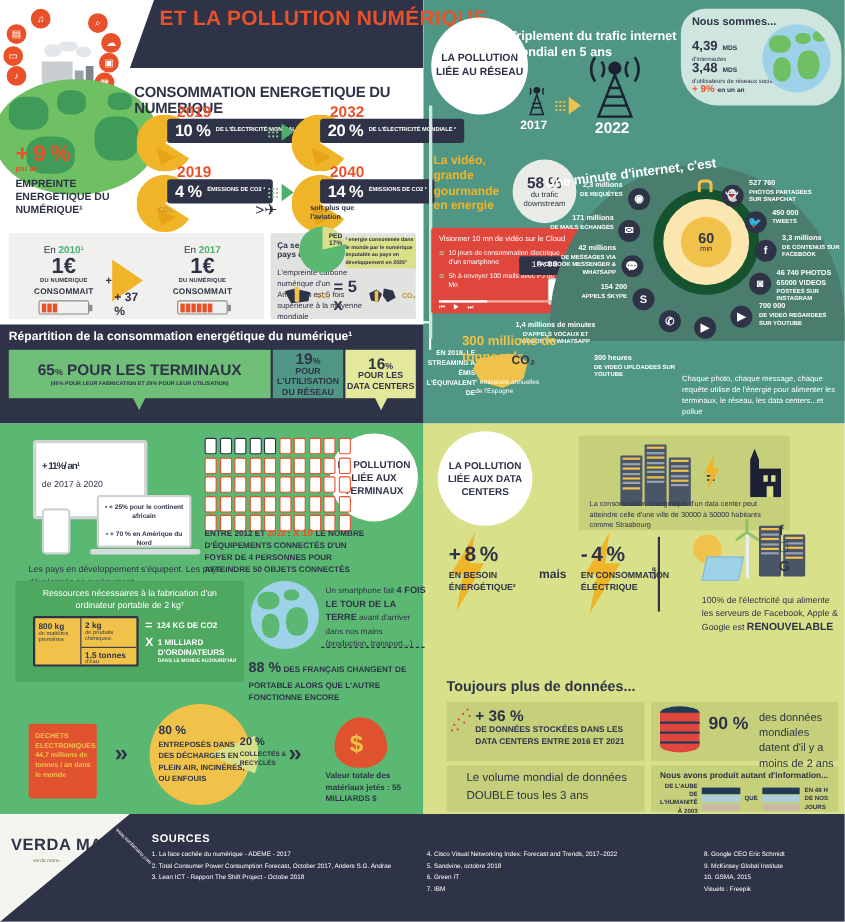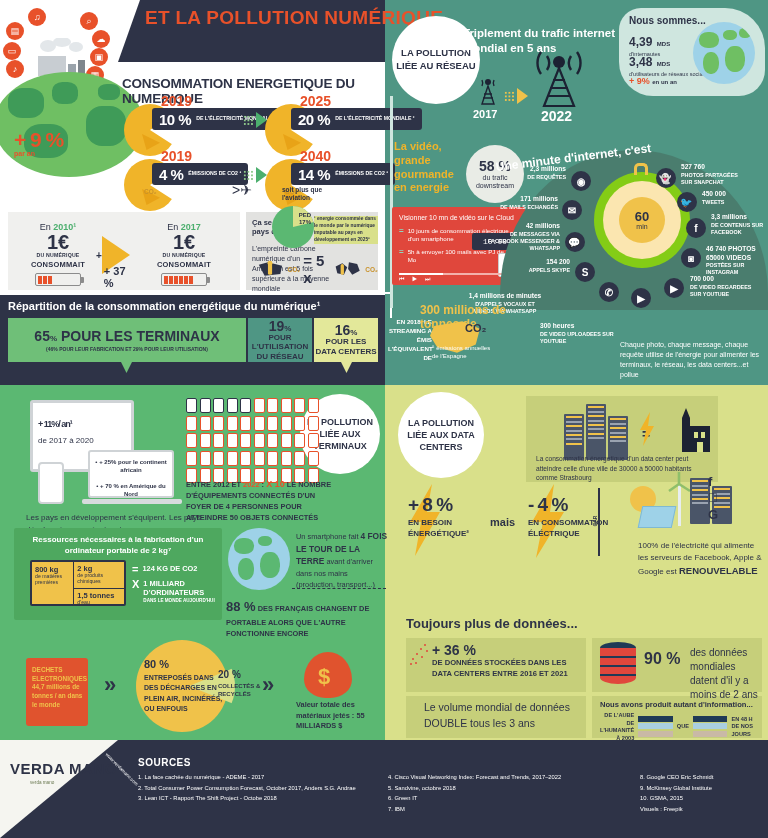--- a/index.html
+++ b/index.html
@@ -177,21 +177,21 @@
   .lcdbox span { font-size:8px; color:#f5f5f5; font-family:"Liberation Mono", monospace;}
   .phoneico { position:absolute; right:12px; top:46px; width:15px; height:24px; background:#fff;
      border-radius:2px; border:1px solid #ccc; }
 
   
   .minute-arc { position:absolute; left:500px; top:150px; width:268px; height:160px;
      background:#4a7d6e; border-radius:140px 140px 0 0 / 150px 150px 0 0;}
   .min-title { position:absolute; left:495px; top:146px; width:230px; font-size:12px;
      font-weight:bold; color:#fff; transform:rotate(-7deg); }
   .clock { position:absolute; left:594px; top:172px; width:96px; height:96px; border-radius:50%;
-     background:#84cc16; display:flex; align-items:center; justify-content:center;}
+     background:#14532d; display:flex; align-items:center; justify-content:center;}
   .clock .ring { width:78px; height:78px; border-radius:50%; background:#fbe6b0;
      display:flex;align-items:center;justify-content:center;}
   .clock .inner { width:46px; height:46px; border-radius:50%; background:#f0c24a;
      display:flex;flex-direction:column;align-items:center;justify-content:center;}
   .clock .inner b { font-size:13px; color:#2e3347; line-height:1;}
   .clock .inner i { font-size:7px; color:#2e3347; font-style:normal;}
   .clock .crown { position:absolute; left:40px; top:-9px; width:14px; height:12px;
      border:3px solid #f0c24a; border-radius:5px 5px 0 0; border-bottom:none;}
   .sico { position:absolute; width:20px; height:20px; border-radius:50%; background:#2e3347;
      color:#fff; display:flex; align-items:center; justify-content:center; font-size:10px; font-weight:bold;}
@@ -228,21 +228,21 @@
   .devgrid { position:absolute; left:186px; top:398px; width:140px; display:flex; flex-wrap:wrap; gap:2.5px;}
   .devgrid i { width:11px; height:15px; border:1.6px solid #e8512a; border-radius:2px; background:#fff; display:block;}
   .devgrid i.dk { border-color:#2e3347; }
   .devcap { position:absolute; left:186px; top:478px; width:148px; font-size:7.4px;
      font-weight:bold; color:#2e3347; line-height:1.45; text-transform:uppercase;}
   .devcap em { font-style:normal; color:#e8512a;}
   .devcap b { color:#e8512a; font-size:9px;}
 
   .resbox { position:absolute; left:14px; top:528px; width:208px; height:92px; background:#4ea85f;
      border-radius:2px; padding:7px;}
-  .resbox h5 { font-size:8px; font-weight:bold; color:#fff; text-align:center; line-height:1.35;}
+  .resbox h5 { font-size:8px; font-weight:normal; color:#fff; text-align:center; line-height:1.35;}
   .resbox .lap { position:absolute; left:16px; top:32px; width:96px; height:46px; background:#f0c24a;
      border:2.5px solid #2e3347; border-radius:2px; display:flex;}
   .resbox .lap .l { width:46%; border-right:1.5px solid #2e3347; padding:4px 3px;}
   .resbox .lap .r { width:54%; display:flex; flex-direction:column;}
   .resbox .lap .r>div { flex:1; padding:3px; border-bottom:1.5px solid #2e3347;}
   .resbox .lap .r>div:last-child { border-bottom:none;}
   .resbox .lap b { font-size:7.5px; color:#2e3347; display:block; line-height:1.05;}
   .resbox .lap span { font-size:5.2px; color:#2e3347; line-height:1.15; display:block;}
   .resbox .eqx { position:absolute; left:118px; top:36px; width:86px;}
   .resbox .eqx .row { display:flex; gap:4px; align-items:flex-start; margin-bottom:4px;}
@@ -400,21 +400,21 @@
   </div>
   <div class="pill" style="left:152px;top:108px">
     <span class="big">10 %</span>
     <span class="small">DE L'ÉLECTRICITÉ MONDIALE¹</span>
   </div>
   <div class="arrow-dots" style="left:243px;top:112px">
     <div class="grid"></div>
       <div class="tri"></div>
   </div>
 
-  <div class="yearlbl" style="left:300px;top:93px">2025</div>
+  <div class="yearlbl" style="left:300px;top:93px">2032</div>
   <div class="pac" style="left:265px;top:104px">
     <div class="disc"></div>
       <div class="beak"></div>
   </div>
   <div class="pill" style="left:291px;top:108px">
     <span class="big">20 %</span>
     <span class="small">DE L'ÉLECTRICITÉ MONDIALE ²</span>
   </div>
 
   <div class="yearlbl" style="left:161px;top:148px">2019</div>
@@ -439,20 +439,21 @@
   </div>
   <div class="pill" style="left:291px;top:163px">
     <span class="big">14 %</span>
     <span class="small">ÉMISSIONS DE CO2 ³</span>
   </div>
   <div class="co2tag" style="left:285px;top:188px">CO₂</div>
 
   <div class="plus9">
     <div class="n">+ 9 %</div>
     <div class="pa">par an</div>
+    <div class="t">EMPREINTE ENERGETIQUE DU NUMÉRIQUE¹</div>
   </div>
 
   <div class="planeico">&gt;✈</div>
   <div class="aviation" style="left:282px;top:186px;width:60px">soit plus que l'aviation</div>
 
   <div class="panel-grey"></div>
   <div class="panel-grey2"></div>
 
   <div class="eur" style="left:16px;top:222px">
     <div class="en"><span>En</span> <b>2010¹</b></div>

